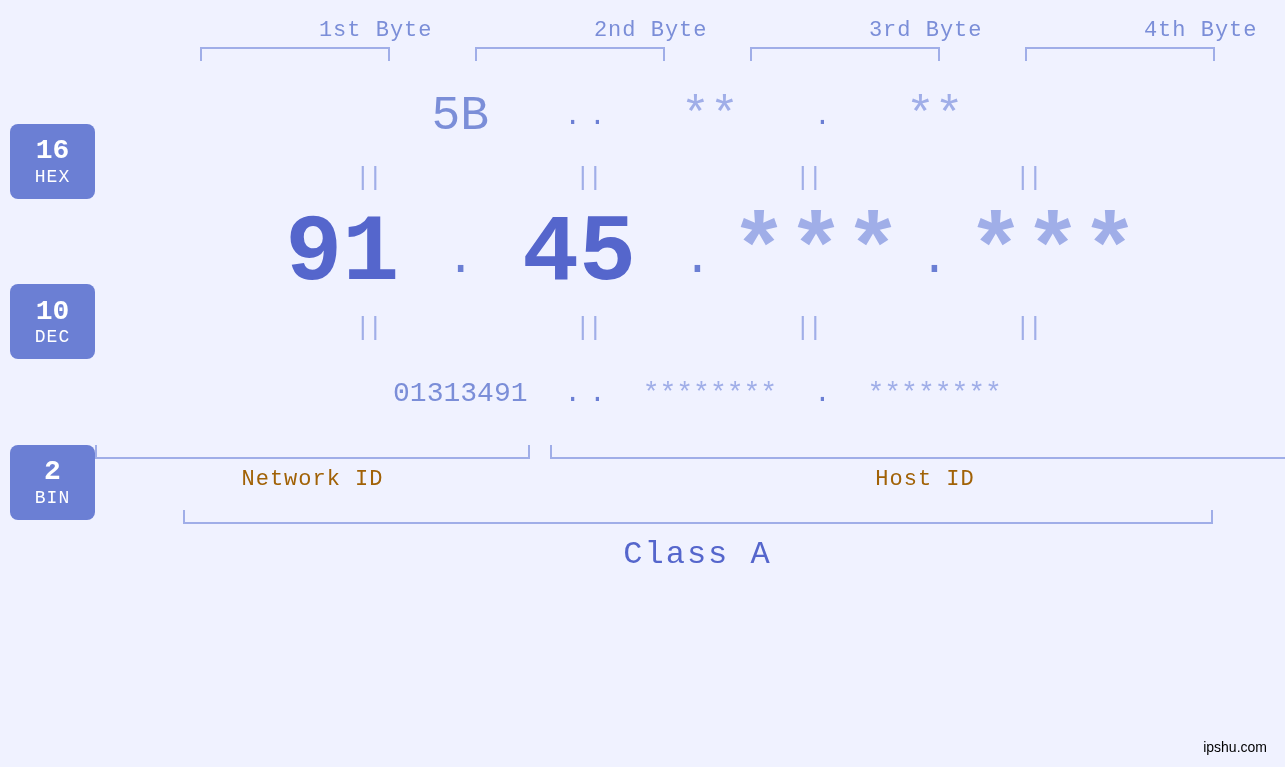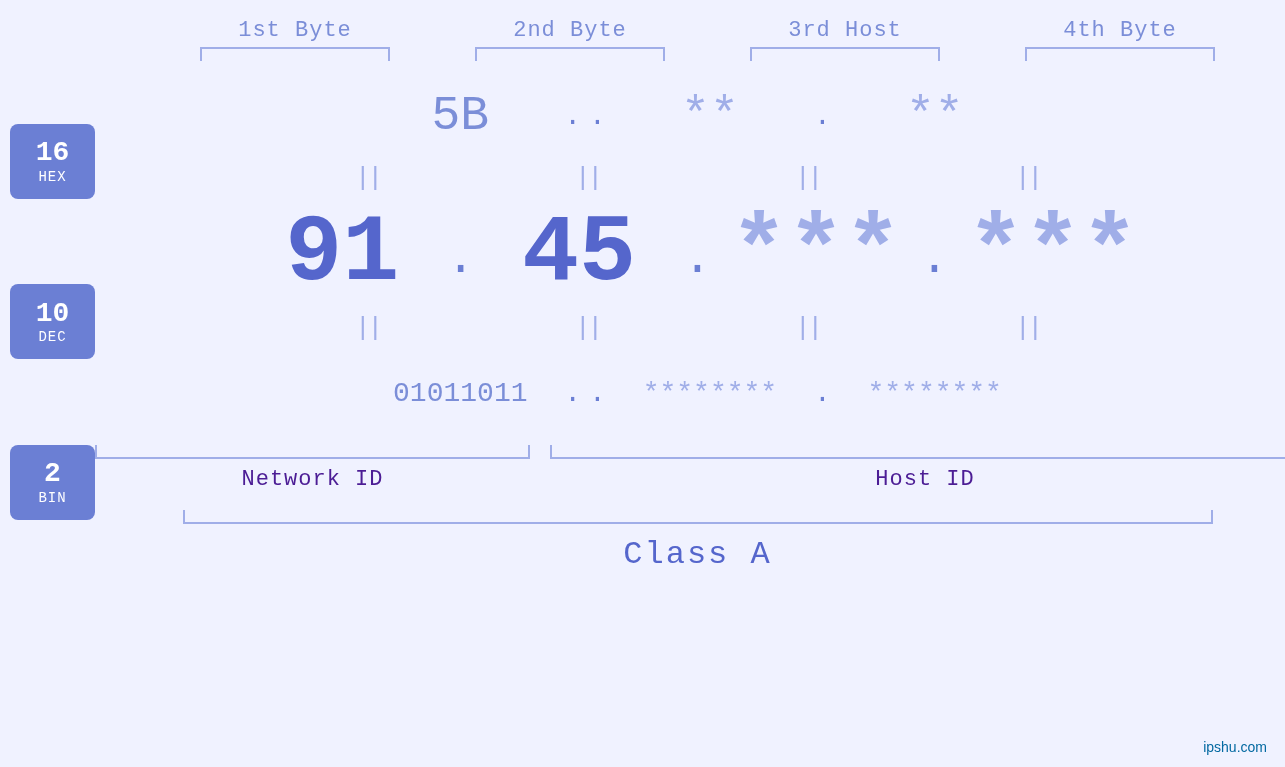--- a/index.html
+++ b/index.html
@@ -26,21 +26,21 @@
     .byte-headers {
       display: flex;
       width: 100%;
       justify-content: center;
       padding-top: 18px;
       margin-left: 130px;
     }
 
     .byte-header {
       width: 275px;
-      text-align: center;
+      text-align: right;
       color: #7b8ed8;
       font-size: 22px;
       letter-spacing: 1px;
     }
 
     
     .brackets-row {
       display: flex;
       width: 100%;
       justify-content: center;
@@ -92,21 +92,21 @@
       color: white;
     }
 
     .base-number {
       font-size: 28px;
       font-weight: bold;
       line-height: 1.1;
     }
 
     .base-label {
-      font-size: 14px;
+      font-size: 18px;
       font-weight: normal;
       letter-spacing: 1px;
     }
 
     
     .data-section {
       flex: 1;
       display: flex;
       flex-direction: column;
     }
@@ -208,21 +208,21 @@
 
     .bracket-bottom-host {
       width: 750px;
       height: 14px;
       border-bottom: 2px solid #a0aee8;
       border-left: 2px solid #a0aee8;
       border-right: 2px solid #a0aee8;
     }
 
     .segment-label {
-      color: #4c1d95;
+      color: #a16207;
       font-size: 22px;
       margin-top: 8px;
       letter-spacing: 1px;
     }
 
     .gap-between {
       width: 20px;
     }
 
     
@@ -251,34 +251,34 @@
       color: #5566cc;
       font-size: 32px;
       letter-spacing: 2px;
     }
 
     
     .watermark {
       position: absolute;
       bottom: 12px;
       right: 18px;
-      color: #0369a1;
+      color: #000000;
       font-size: 14px;
       font-family: Arial, sans-serif;
     }
   </style>
 </head>
 <body>
 
 <div class="container">
 
   <div class="byte-headers">
     <div class="byte-header">1st Byte</div>
     <div class="byte-header">2nd Byte</div>
-    <div class="byte-header">3rd Host</div>
+    <div class="byte-header">3rd Byte</div>
     <div class="byte-header">4th Byte</div>
   </div>
 
   <div class="brackets-row">
     <div class="bracket-cell">
       <div class="bracket-top"></div>
     </div>
     <div class="bracket-cell">
       <div class="bracket-top"></div>
     </div>
@@ -342,21 +342,21 @@
         <div class="eq-cell">||</div>
         <div class="dot-placeholder"></div>
         <div class="eq-cell">||</div>
         <div class="dot-placeholder"></div>
         <div class="eq-cell">||</div>
         <div class="dot-placeholder"></div>
         <div class="eq-cell">||</div>
       </div>
 
       <div class="data-row bin-row">
-        <div class="byte-cell bin-val">01011011</div>
+        <div class="byte-cell bin-val">01313491</div>
         <div class="dot-sep">.</div>
         <div class="dot-sep">.</div>
         <div class="byte-cell bin-val masked">********</div>
         <div class="dot-sep">.</div>
         <div class="byte-cell bin-val masked">********</div>
       </div>
 
       <div style="display:flex; justify-content:center; margin-top:4px;">
 
         <div class="segment-bracket">

